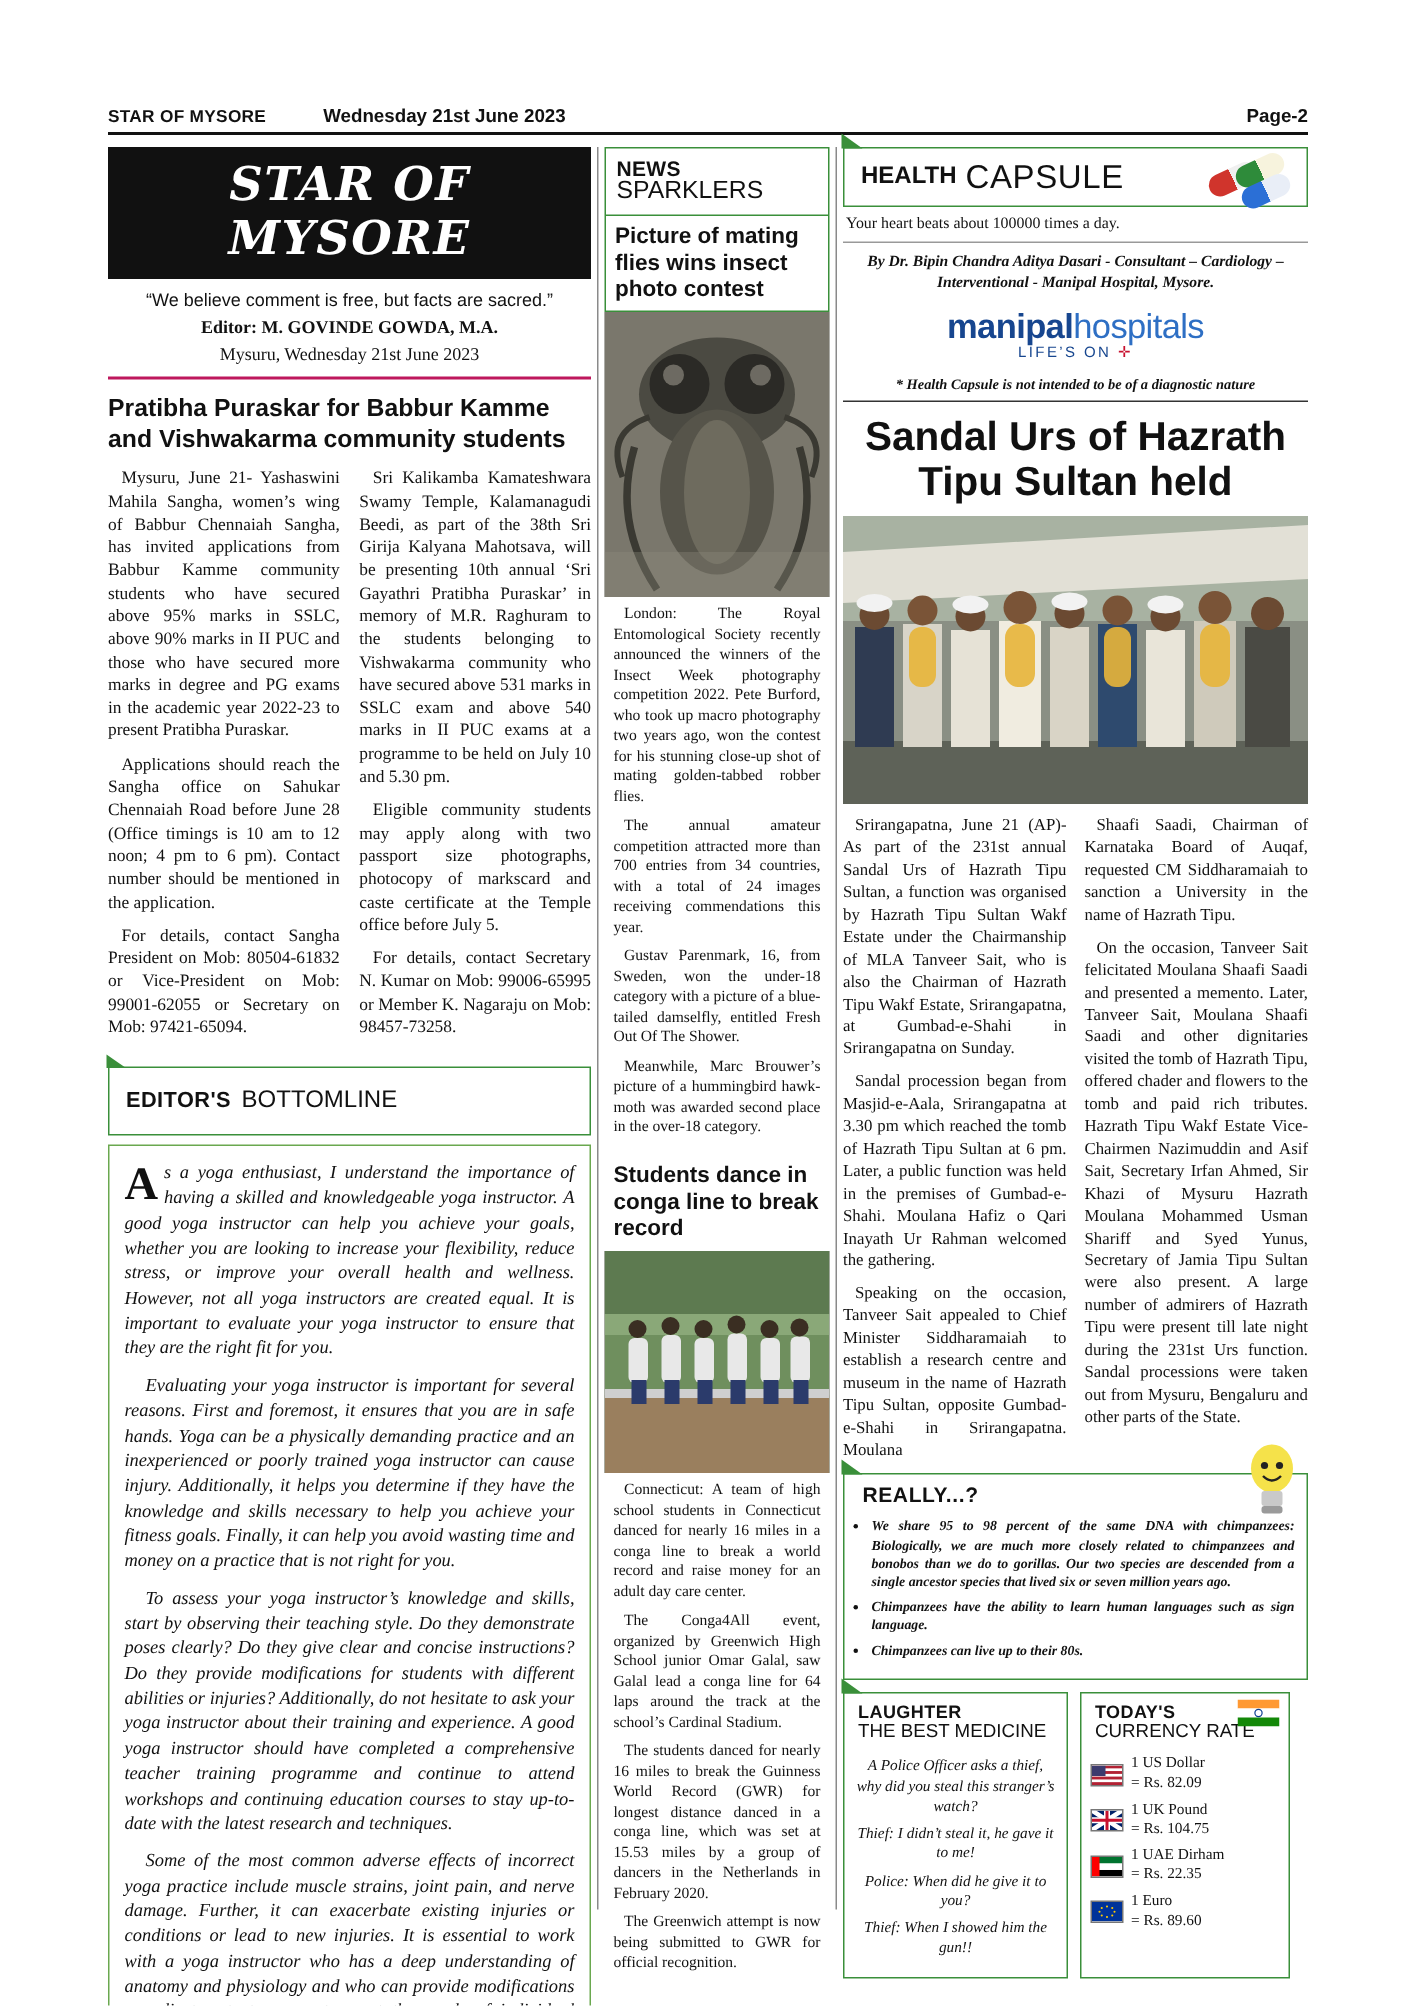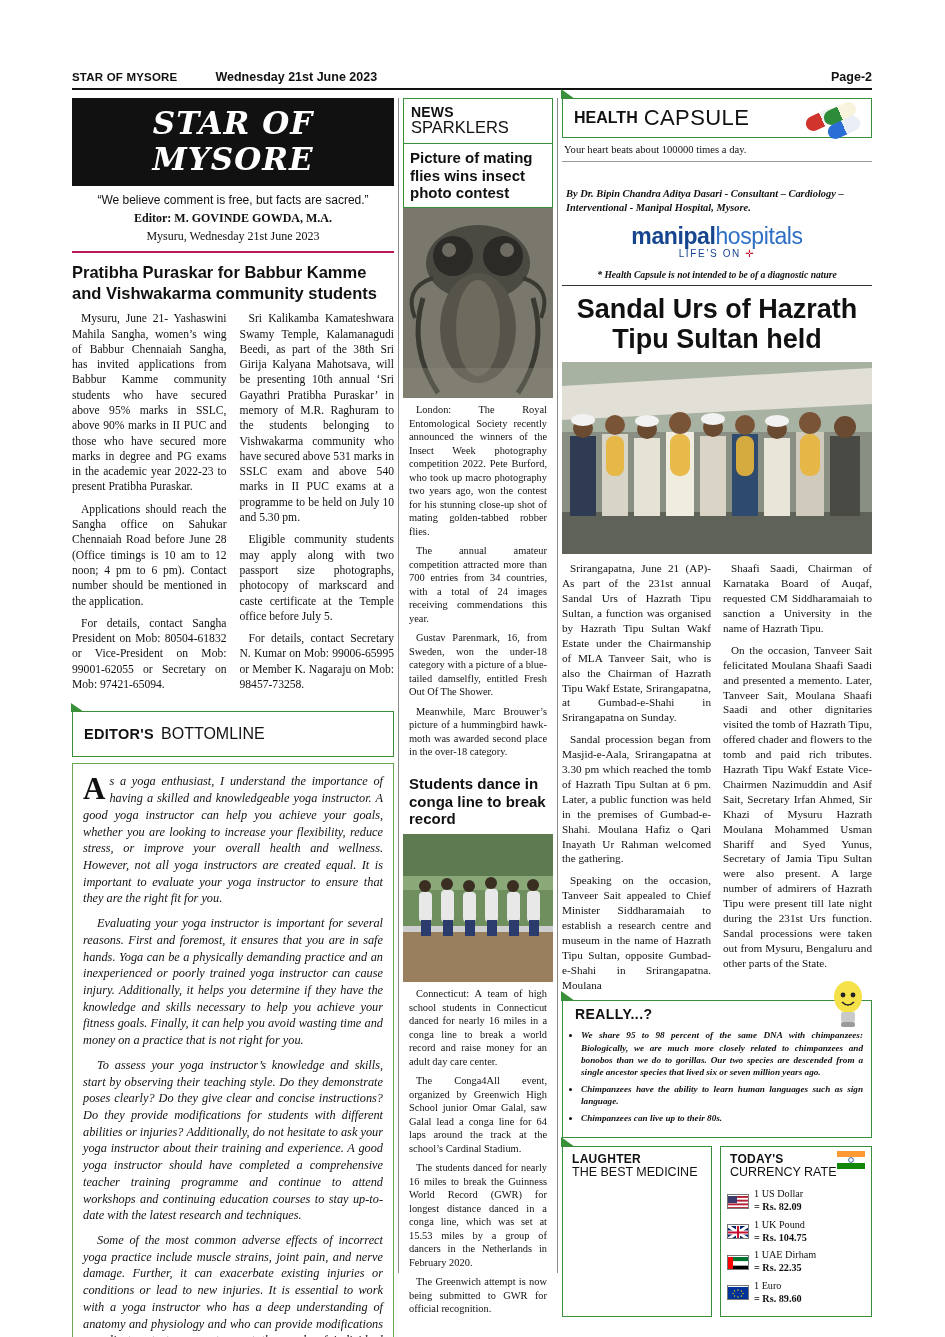--- a/index.html
+++ b/index.html
@@ -148,22 +148,22 @@
   .pill {
     position: absolute; width: 34px; height: 15px; border-radius: 8px;
     transform: rotate(-25deg);
   }
   .heartline {
     font-family: "Liberation Serif", serif; font-size: 10.6px;
     padding: 6px 2px 6px 2px; border-bottom: 1px solid #999;
   }
   .byline {
     font-family: "Liberation Serif", serif; font-style: italic;
-    font-weight: bold; font-size: 10.4px; 
-    line-height: 1.35; padding: 6px 4px 6px 4px; margin-top: 19px;
+    font-weight: bold; font-size: 10.4px; text-align: center;
+    line-height: 1.35; padding: 6px 4px 6px 4px;
   }
   .brand {
     text-align: center; padding: 2px 0 6px 0;
   }
   .brand .b1 {
     font-size: 23px; color: #17468f; font-weight: bold; letter-spacing: -.4px;
   }
   .brand .b1 span.light { color: #2e6fc4; font-weight: normal; }
   .brand .b2 { font-size: 10px; color: #17468f; letter-spacing: 1.6px; margin-top: -2px;}
   .brand .cross { color: #c8102e; }
@@ -197,38 +197,38 @@
     font-family: "Liberation Serif", serif; font-style: italic;
     font-weight: bold; font-size: 9.2px; line-height: 1.32;
     margin-bottom: 5px; text-align: justify;
   }
   .bulb {
     position: absolute; right: 6px; top: -22px; width: 34px; height: 54px;
   }
 
   .bottom-row { display: flex; gap: 8px; margin-top: 8px; }
   .laugh-box { width: 150px; border: 1.6px solid #3a8f3a; position: relative;}
-  .cur-box { width: 152px; border: 1.6px solid #3a8f3a; position: relative;}
+  .cur-box { width: 140px; border: 1.6px solid #3a8f3a; position: relative;}
   .bx-head { padding: 5px 7px 5px 9px; }
   .bx-head .k1 { font-weight: bold; font-size: 12px; letter-spacing: .3px;}
   .bx-head .k2 { font-size: 12.5px; margin-top: -1px; }
   .joke { padding: 5px 7px 7px 7px; }
   .joke p {
     font-family: "Liberation Serif", serif; font-size: 10.2px;
     line-height: 1.3; text-align: center; margin: 0 0 5px 0;
     font-style: italic;
   }
   .cur-list { padding: 4px 6px 6px 6px; }
   .cur-row { display: flex; align-items: center; margin-bottom: 5px; }
   .flagicon {
     width: 22px; height: 15px; margin-right: 5px; flex: 0 0 auto;
     border: 1px solid #777; position: relative; overflow: hidden;
   }
   .cur-txt { font-family: "Liberation Serif", serif; font-size: 10.2px; line-height: 1.25;}
-  .cur-txt .v { font-weight: bold; }
+  .cur-txt .v { font-weight: normal; }
   .tricolor { position: absolute; right: 6px; top: 4px; width: 28px; height: 18px; }
 </style>
 </head>
 <body>
 
 <div class="page">
 
   <div class="topbar">
     <div class="t-left">STAR OF MYSORE</div>
     <div class="t-mid">Wednesday 21st June 2023</div>
@@ -450,20 +450,26 @@
       </div>
 
       <div class="bottom-row">
 
         <div class="laugh-box">
           <div class="tri" style="position:absolute;left:-1.6px;top:-10px;width:0;height:0;border-left:14px solid #3a8f3a;border-top:10px solid transparent;"></div>
           <div class="bx-head">
             <div class="k1">LAUGHTER</div>
             <div class="k2">THE BEST MEDICINE</div>
           </div>
+          <div class="joke">
+            <p>A Police Officer asks a thief, why did you steal this stranger’s watch?</p>
+            <p>Thief: I didn’t steal it, he gave it to me!</p>
+            <p>Police: When did he give it to you?</p>
+            <p>Thief: When I showed him the gun!!</p>
+          </div>
         </div>
 
         <div class="cur-box">
           <div class="bx-head">
             <div class="k1">TODAY'S</div>
             <div class="k2">CURRENCY RATE</div>
             <svg class="tricolor" viewBox="0 0 28 18">
               <rect width="28" height="6" fill="#ff9933"></rect>
               <rect y="6" width="28" height="6" fill="#ffffff"></rect>
               <rect y="12" width="28" height="6" fill="#138808"></rect>

